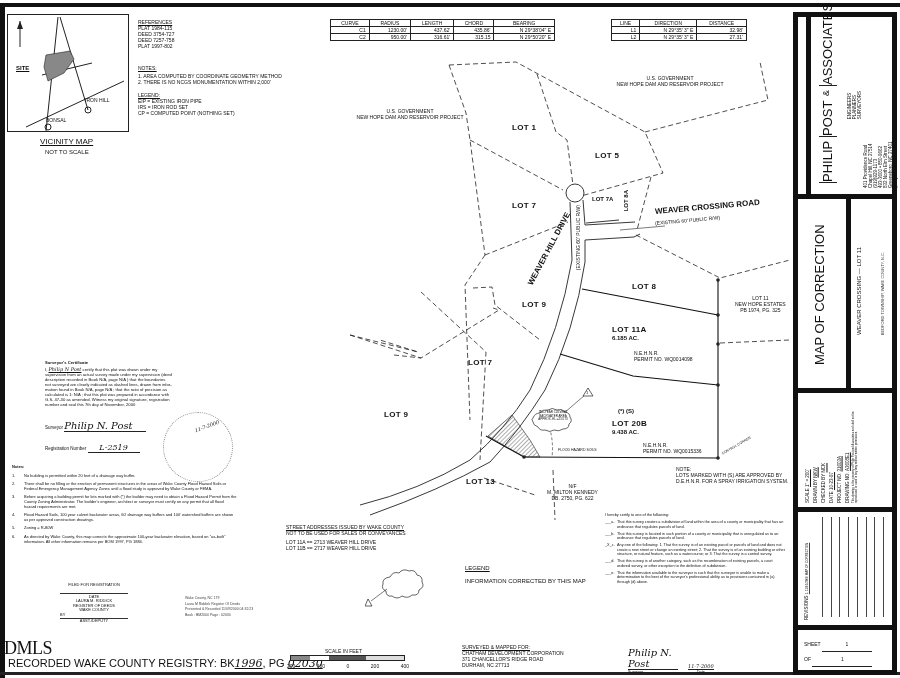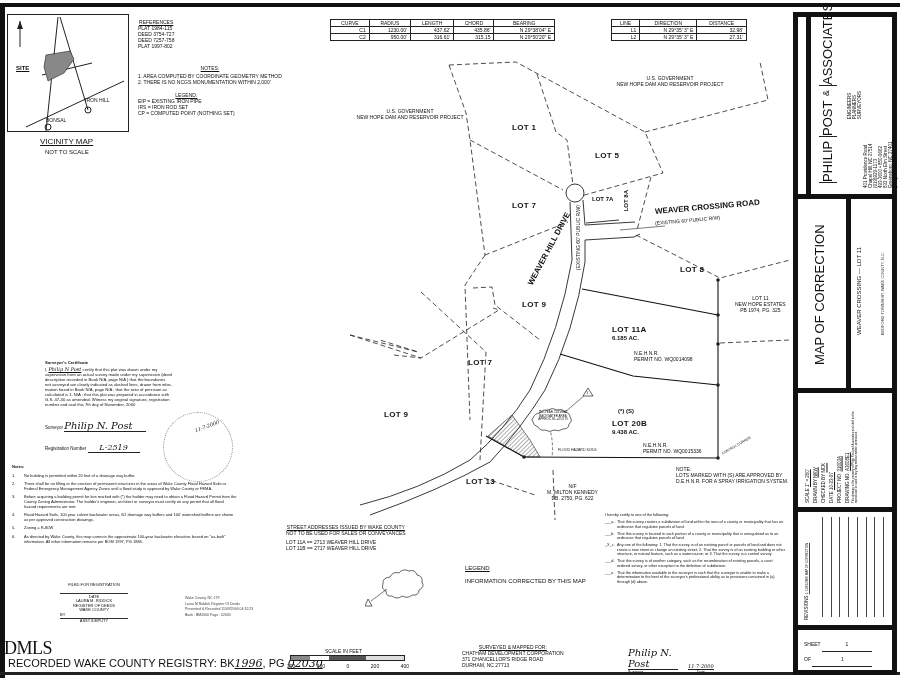--- a/index.html
+++ b/index.html
@@ -3,21 +3,21 @@
 <meta charset="utf-8">
 <style>
   * { box-sizing: border-box; margin: 0; padding: 0; }
   html, body { width: 900px; height: 678px; overflow: hidden; background: #ffffff; }
   body { position: relative; font-family: "Liberation Sans", sans-serif; color: #111; }
   .abs { position: absolute; }
   .tiny { font-size: 5px; line-height: 6px; }
   .sm { font-size: 6px; line-height: 7px; }
   .md { font-size: 8px; line-height: 9px; }
   .lot { font-size: 8px; font-weight: bold; letter-spacing: 0.3px; }
-  .u { text-decoration: underline; text-align: center; }
+  .u { text-decoration: underline; }
   .b { font-weight: bold; }
   .frame-top { left: 0; top: 3px; width: 900px; height: 4px; background: #111; }
   .frame-left { left: 0; top: 3px; width: 5px; height: 675px; background: #111; }
   .frame-bottom { left: 0; top: 672px; width: 900px; height: 3px; background: #222; }
   table.ct { border-collapse: collapse; font-size: 5px; }
   table.ct td, table.ct th { border: 1px solid #222; padding: 0 3px; height: 6px; font-weight: normal; text-align: center; }
   table.ct td { text-align: right; }
   .vert { writing-mode: vertical-rl; transform: rotate(180deg); }
   .tb-outer { left: 793px; top: 12px; width: 104px; height: 663px; border: 5px solid #111; background: #fff; }
   .tb-divider-h { position: absolute; left: 0; width: 100%; height: 5px; background: #111; }
@@ -186,21 +186,21 @@
   <div>U.S. GOVERNMENT</div>
   <div>NEW HOPE DAM AND RESERVOIR PROJECT</div>
 </div>
 <div class="abs lot" style="left:512px;top:123px;">LOT 1</div>
 <div class="abs lot" style="left:595px;top:151px;">LOT 5</div>
 <div class="abs lot" style="left:512px;top:201px;">LOT 7</div>
 <div class="abs sm b" style="left:592px;top:196px;">LOT 7A</div>
 <div class="abs sm b vert" style="left:623px;top:190px;">LOT 8A</div>
 <div class="abs md b" style="left:655px;top:207px;transform:rotate(-5deg);transform-origin:left;">WEAVER CROSSING ROAD</div>
 <div class="abs tiny" style="left:655px;top:220px;transform:rotate(-5deg);transform-origin:left;">(EXISTING 60' PUBLIC R/W)</div>
-<div class="abs lot" style="left:632px;top:265px;margin-left:48px;">LOT 8</div>
+<div class="abs lot" style="left:632px;top:282px;">LOT 8</div>
 <div class="abs lot" style="left:522px;top:300px;">LOT 9</div>
 <div class="abs lot" style="left:468px;top:358px;">LOT 7</div>
 <div class="abs lot" style="left:384px;top:410px;">LOT 9</div>
 <div class="abs lot" style="left:466px;top:477px;">LOT 13</div>
 <div class="abs md b" style="left:530px;top:280px;transform:rotate(-62deg);transform-origin:left;white-space:nowrap;">WEAVER HILL DRIVE</div>
 <div class="abs tiny vert" style="left:575px;top:205px;">(EXISTING 60' PUBLIC R/W)</div>
 <div class="abs lot" style="left:612px;top:325px;">LOT 11A</div>
 <div class="abs sm b" style="left:612px;top:335px;">6.185 AC.</div>
 <div class="abs tiny" style="left:634px;top:350px;">
   <div>N.E.H.N.R.</div>

